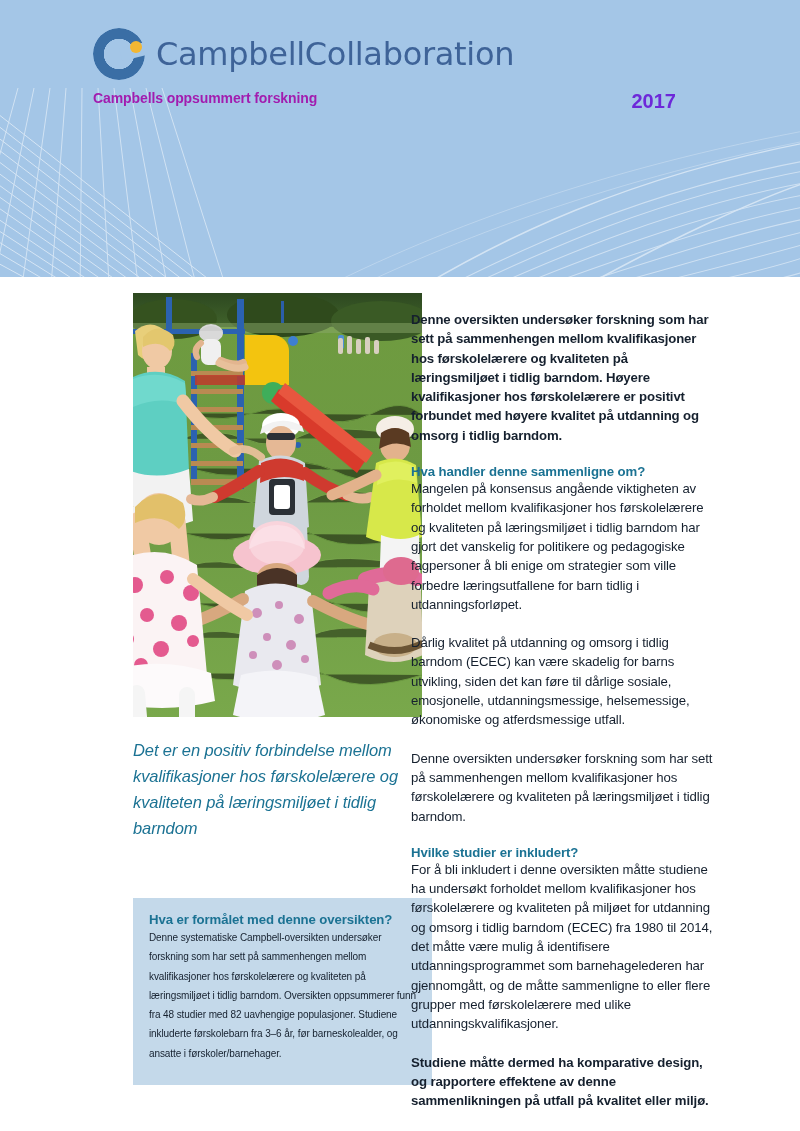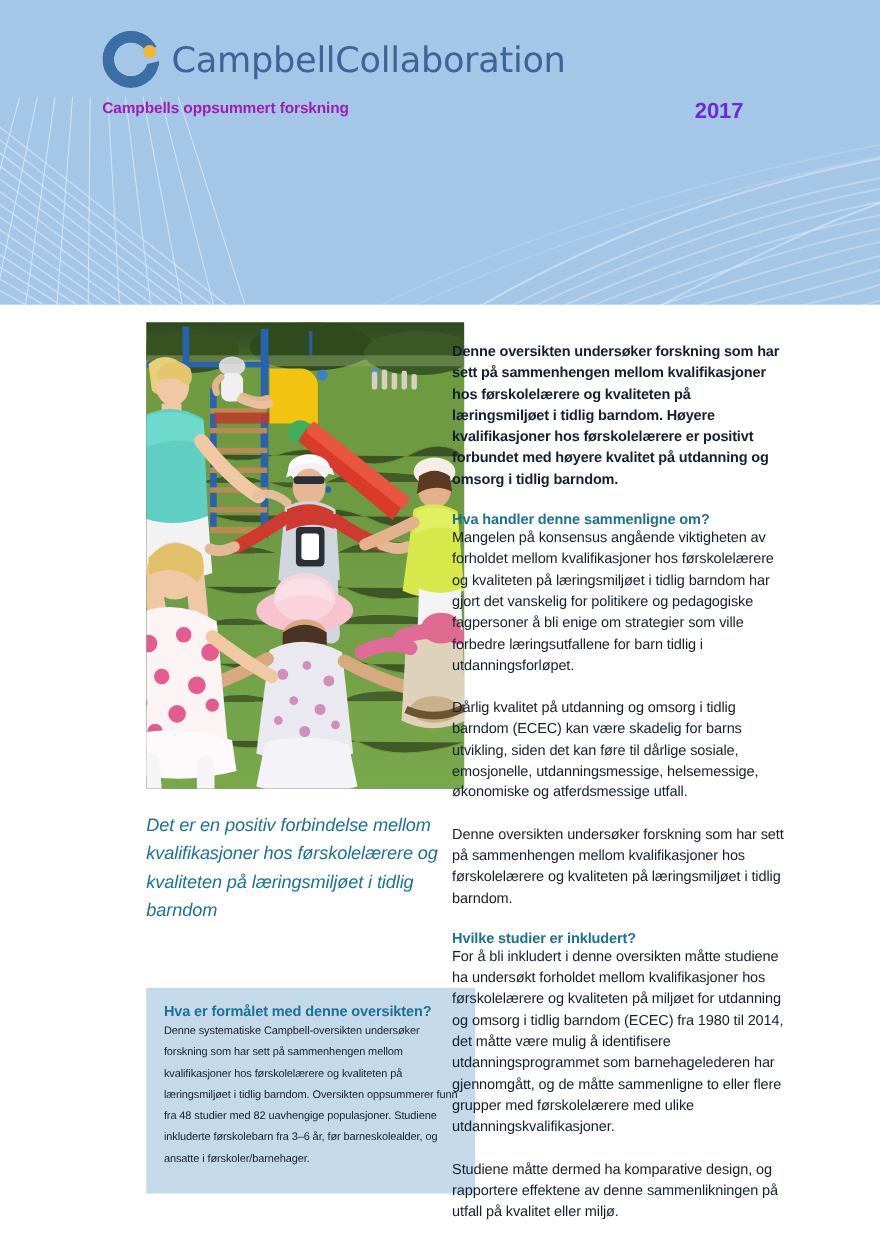--- a/index.html
+++ b/index.html
@@ -201,21 +201,21 @@
     letter-spacing: -0.1px;
   }
   .para {
     font-size: 13.2px;
     line-height: 19.3px;
     color: #15202e;
     letter-spacing: -0.1px;
     margin-bottom: 19px;
   }
   .para:last-child { margin-bottom: 0; }
-  .para.tight { margin-bottom: 12px; }
+  .para.tight { margin-bottom: 12px; font-weight: bold; }
 </style>
 </head>
 <body>
 
 <div class="page">
 
   <div class="header-band">
 
     <svg class="header-deco" viewBox="0 0 800 277" preserveAspectRatio="none">
       <defs>

